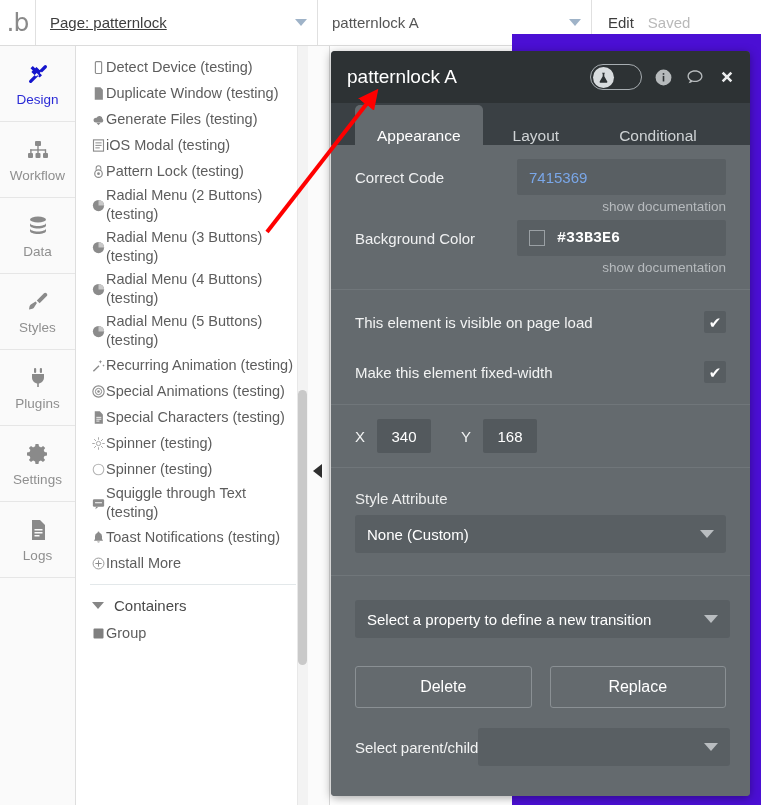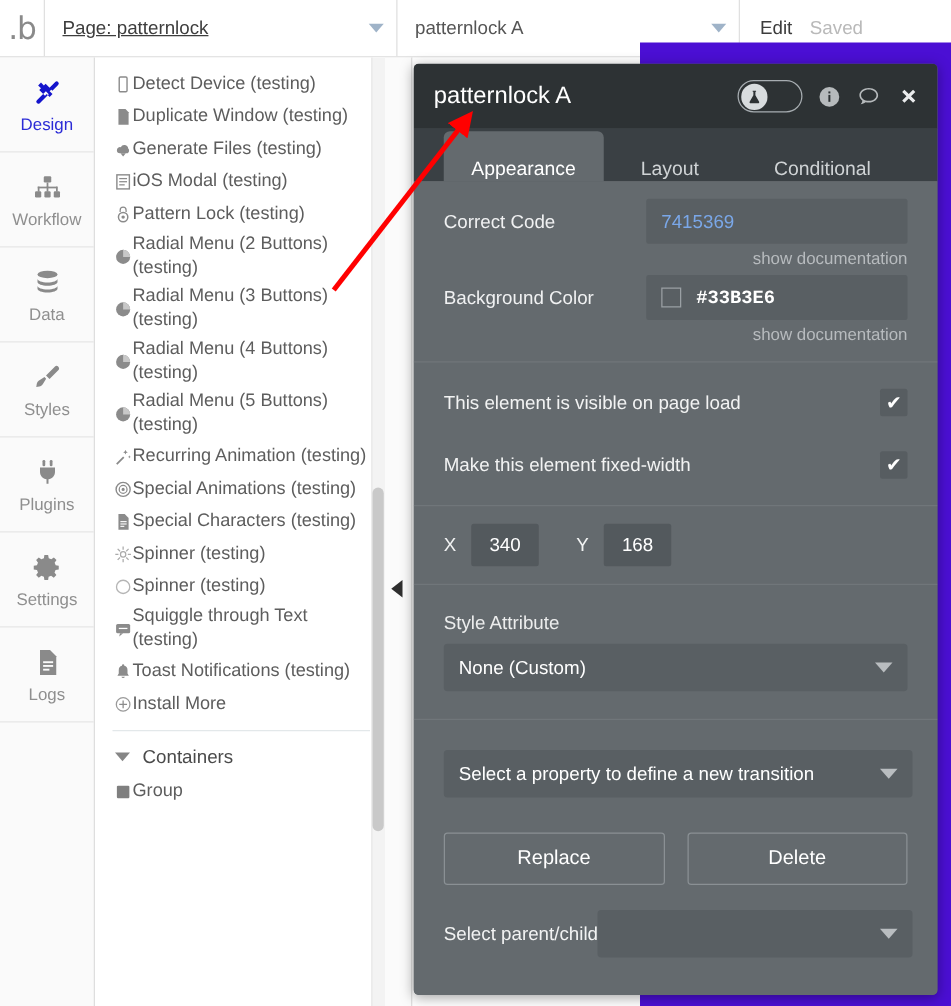--- a/index.html
+++ b/index.html
@@ -616,24 +616,24 @@
 
       <div class="select-box wide">
         <span class="sv">Select a property to define a new transition</span>
         <span class="sel-caret"></span>
       </div>
 
       <div style="height:28px"></div>
 
       <div class="btn-row">
         <div class="pbtn">
+          <span>Delete</span>
+        </div>
+        <div class="pbtn">
           <span>Replace</span>
-        </div>
-        <div class="pbtn">
-          <span>Delete</span>
         </div>
       </div>
 
       <div style="height:16px"></div>
 
       <div class="parent-row">
         <span class="plbl">Select parent/child</span>
         <div class="parent-sel">
           <span class="sel-caret"></span>
         </div>

